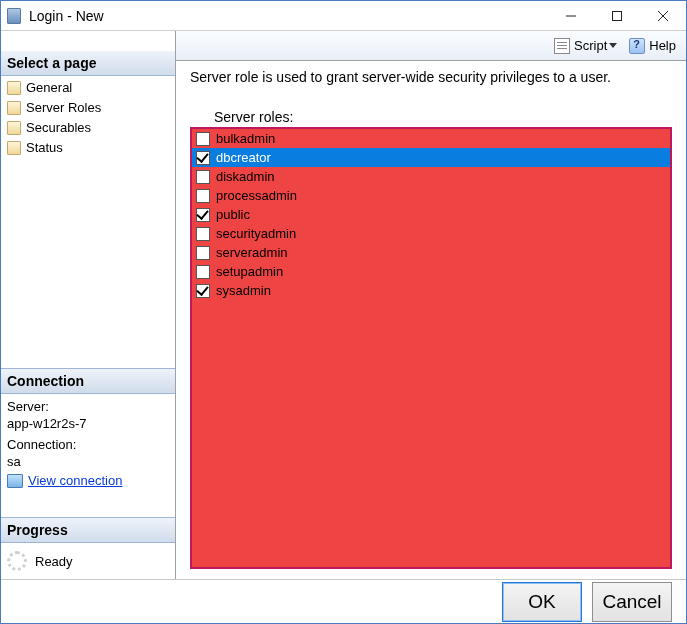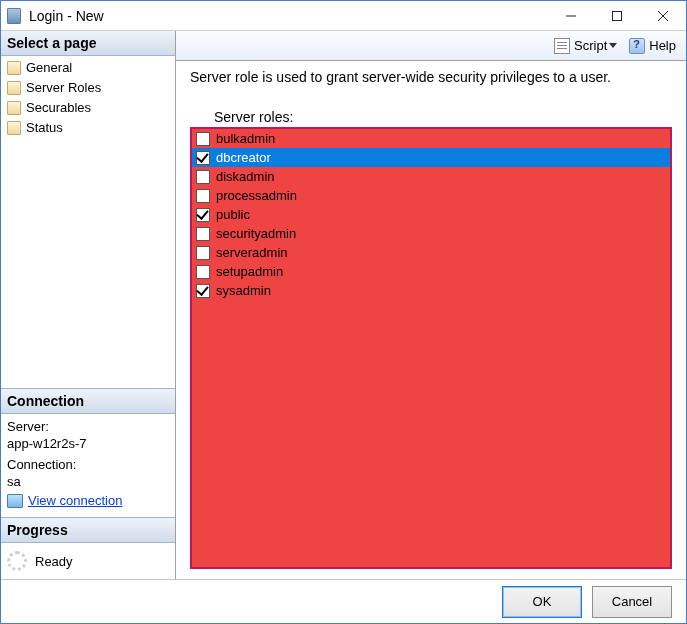--- a/index.html
+++ b/index.html
@@ -9,21 +9,21 @@
 .titlebar .app-icon-wrap { width: 26px; display: flex; justify-content: center; }
 .app-icon { width: 14px; height: 16px; background: linear-gradient(#b0c8e0,#6a90c0); border: 1px solid #5a7aa0; border-radius: 1px; display: inline-block; }
 .titlebar .title-text { flex: 1; font-size: 14px; padding-left: 2px; }
 .titlebar .win-controls { display: flex; height: 100%; }
 .titlebar .win-btn { width: 46px; display: flex; align-items: center; justify-content: center; font-size: 14px; cursor: default; }
 .win-btn svg { stroke: #222; stroke-width: 1; fill: none; }
 
 .content-area { display: flex; height: 548px; }
 
 .sidebar { width: 175px; border-right: 1px solid #a0a0a0; display: flex; flex-direction: column; }
-.side-section-header { background: linear-gradient(#eef3fa,#d0dceb); font-weight: bold; font-size: 14px; padding: 4px 6px; border-bottom: 1px solid #a0b4d4; border-top: 1px solid #a0b4d4; }
+.side-section-header { background: linear-gradient(#eef3fa,#d0dceb); font-weight: bold; font-size: 14px; padding: 4px 6px; border-bottom: 1px solid #a0b4d4; border-top: 1px solid #a0b4d4; margin-top: 20px; }
 .side-section-header:first-child { border-top: none; }
 .page-list { padding: 2px 0 8px 0; flex: 0 0 auto; }
 .page-item { display: flex; align-items: center; padding: 1px 6px; line-height: 18px; cursor: default; }
 .page-ico { width: 14px; height: 14px; margin-right: 5px; border: 1px solid #c4a86c; background: linear-gradient(#fff5dc,#f0d898); border-radius: 1px; display: inline-block; }
 .page-item .lbl { color: #000; }
 .grow { flex: 1; }
 .conn-body { padding: 4px 6px 8px 6px; font-size: 13px; line-height: 17px; }
 .conn-body .trunc { overflow: hidden; white-space: nowrap; }
 .view-row { display: flex; align-items: center; margin-top: 2px; }
 .mon-icon { width: 16px; height: 14px; background: linear-gradient(#bfe3ff,#7bb4e8); border: 1px solid #4c7db0; border-radius: 1px; margin-right: 5px; display: inline-block; }
@@ -45,21 +45,21 @@
 .desc { margin-bottom: 24px; font-size: 14px; }
 .list-label { font-size: 14px; margin-bottom: 2px; margin-left: 24px; }
 .role-box { flex: 1; border: 2px solid #be185d; background: #ef4444; overflow: auto; }
 .role-row { display: flex; align-items: center; height: 19px; padding: 0 4px; }
 .role-row.selected { background: #0a7de0; color: #fff; }
 .chk { appearance: none; width: 14px; height: 14px; border: 1px solid #555; background: #fff; margin-right: 6px; position: relative; cursor: default; }
 .chk:checked::after { content: ""; position: absolute; left: 2px; top: -1px; width: 5px; height: 9px; border: solid #000; border-width: 0 2px 2px 0; transform: rotate(40deg); }
 .role-row.selected .chk:checked::after { border-color: #000; }
 
 .footer { height: 44px; border-top: 1px solid #c8c8c8; display: flex; justify-content: flex-end; align-items: center; padding-right: 14px; gap: 10px; }
-.dlg-btn { min-width: 80px; height: 32px; border: 1px solid #8e8e8e; background: linear-gradient(#f4f4f4,#e2e2e2); font-size: 13px; cursor: default; }
+.dlg-btn { min-width: 80px; height: 40px; border: 1px solid #8e8e8e; background: linear-gradient(#f4f4f4,#e2e2e2); font-size: 19px; cursor: default; }
 .dlg-btn.default { border: 1px solid #2477d4; box-shadow: 0 0 0 1px #8fc0f5 inset; }
 </style>
 </head>
 <body>
 
 <div class="titlebar">
   <div class="app-icon-wrap">
       <span class="app-icon"></span>
     </div>
   <div class="title-text">Login - New</div>

